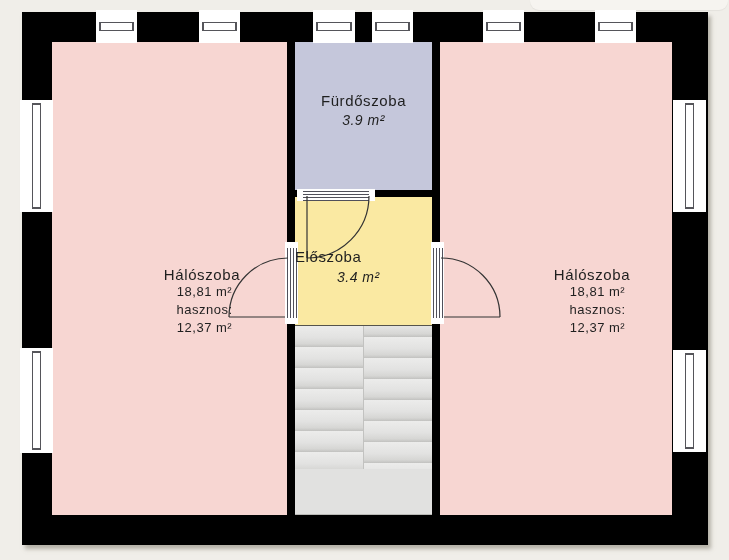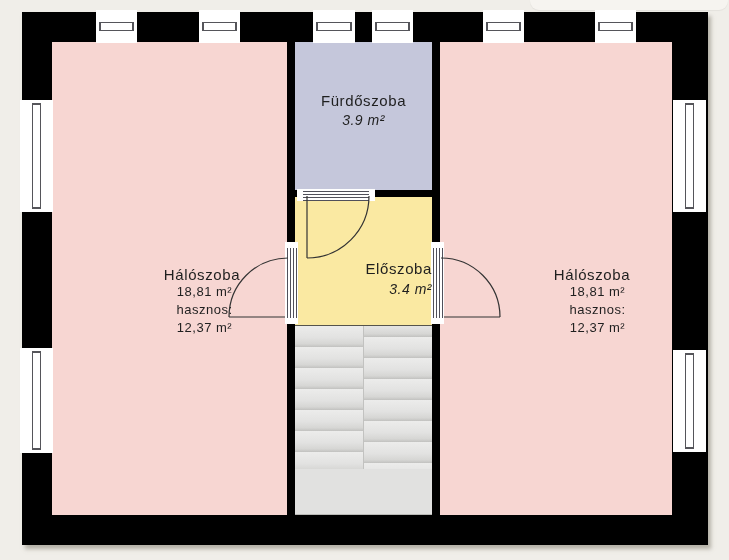--- a/index.html
+++ b/index.html
@@ -44,22 +44,22 @@
   .door-frame-bath{left:303px;top:189px;width:66px;}
 
   .swing-svg{position:absolute;left:0;top:0;pointer-events:none;}
 
   
   .label{position:absolute;}
   .room-title{font-size:15px;letter-spacing:0.6px;}
   .room-area{font-size:14px;letter-spacing:0.5px;font-style:italic;}
   .label-bath{left:295px;top:92px;width:137px;text-align:center;}
   .label-bath .room-area{margin-top:3px;}
-  .label-hall{left:295px;top:260px;width:137px;text-align:right;}
-  .label-hall .room-area{margin-top:4px;}
+  .label-hall{left:295px;top:248px;width:137px;text-align:left;}
+  .label-hall .room-area{margin-top:4px;margin-left:42px;}
   .label-bed{width:140px;text-align:center;}
   .label-bed .details{font-size:13px;line-height:18px;letter-spacing:0.5px;}
   .label-bed-left{left:132px;top:266px;}
   .label-bed-left .details{margin-left:5px;}
   .label-bed-right{left:522px;top:266px;}
   .label-bed-right .details{margin-left:11px;}
 
   .overlay-artifact{position:absolute;left:530px;top:-8px;width:198px;height:18px;
                     background:#f6f4f0;border-radius:9px;box-shadow:0 1px 1px rgba(0,0,0,0.05);}
 </style>

